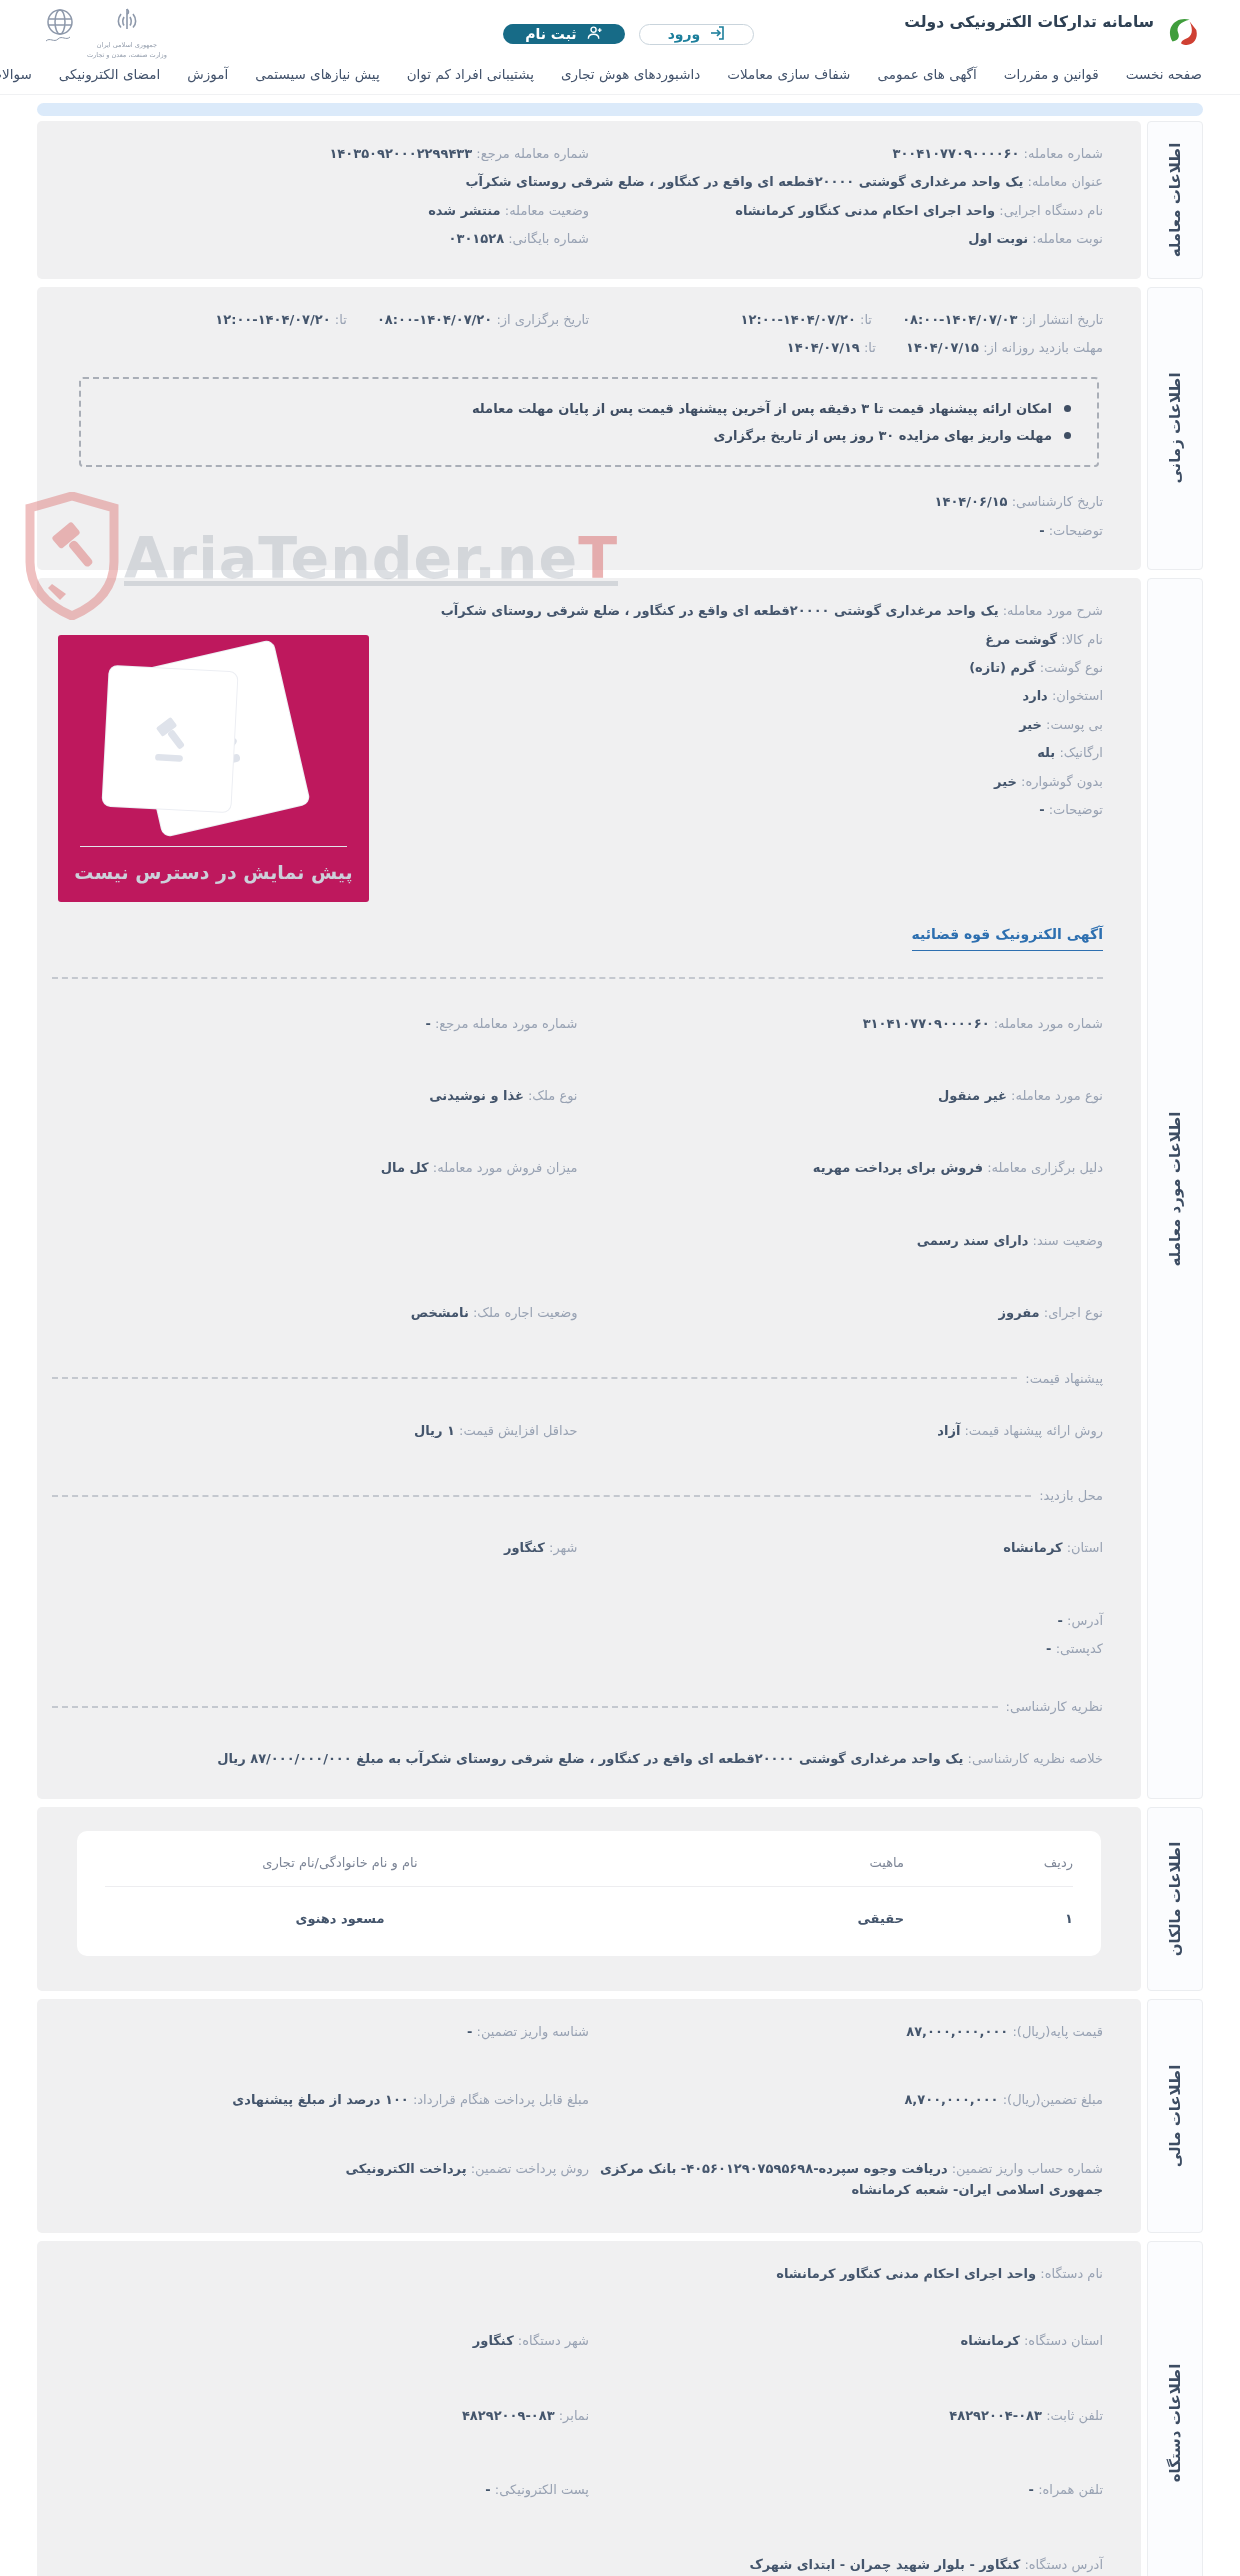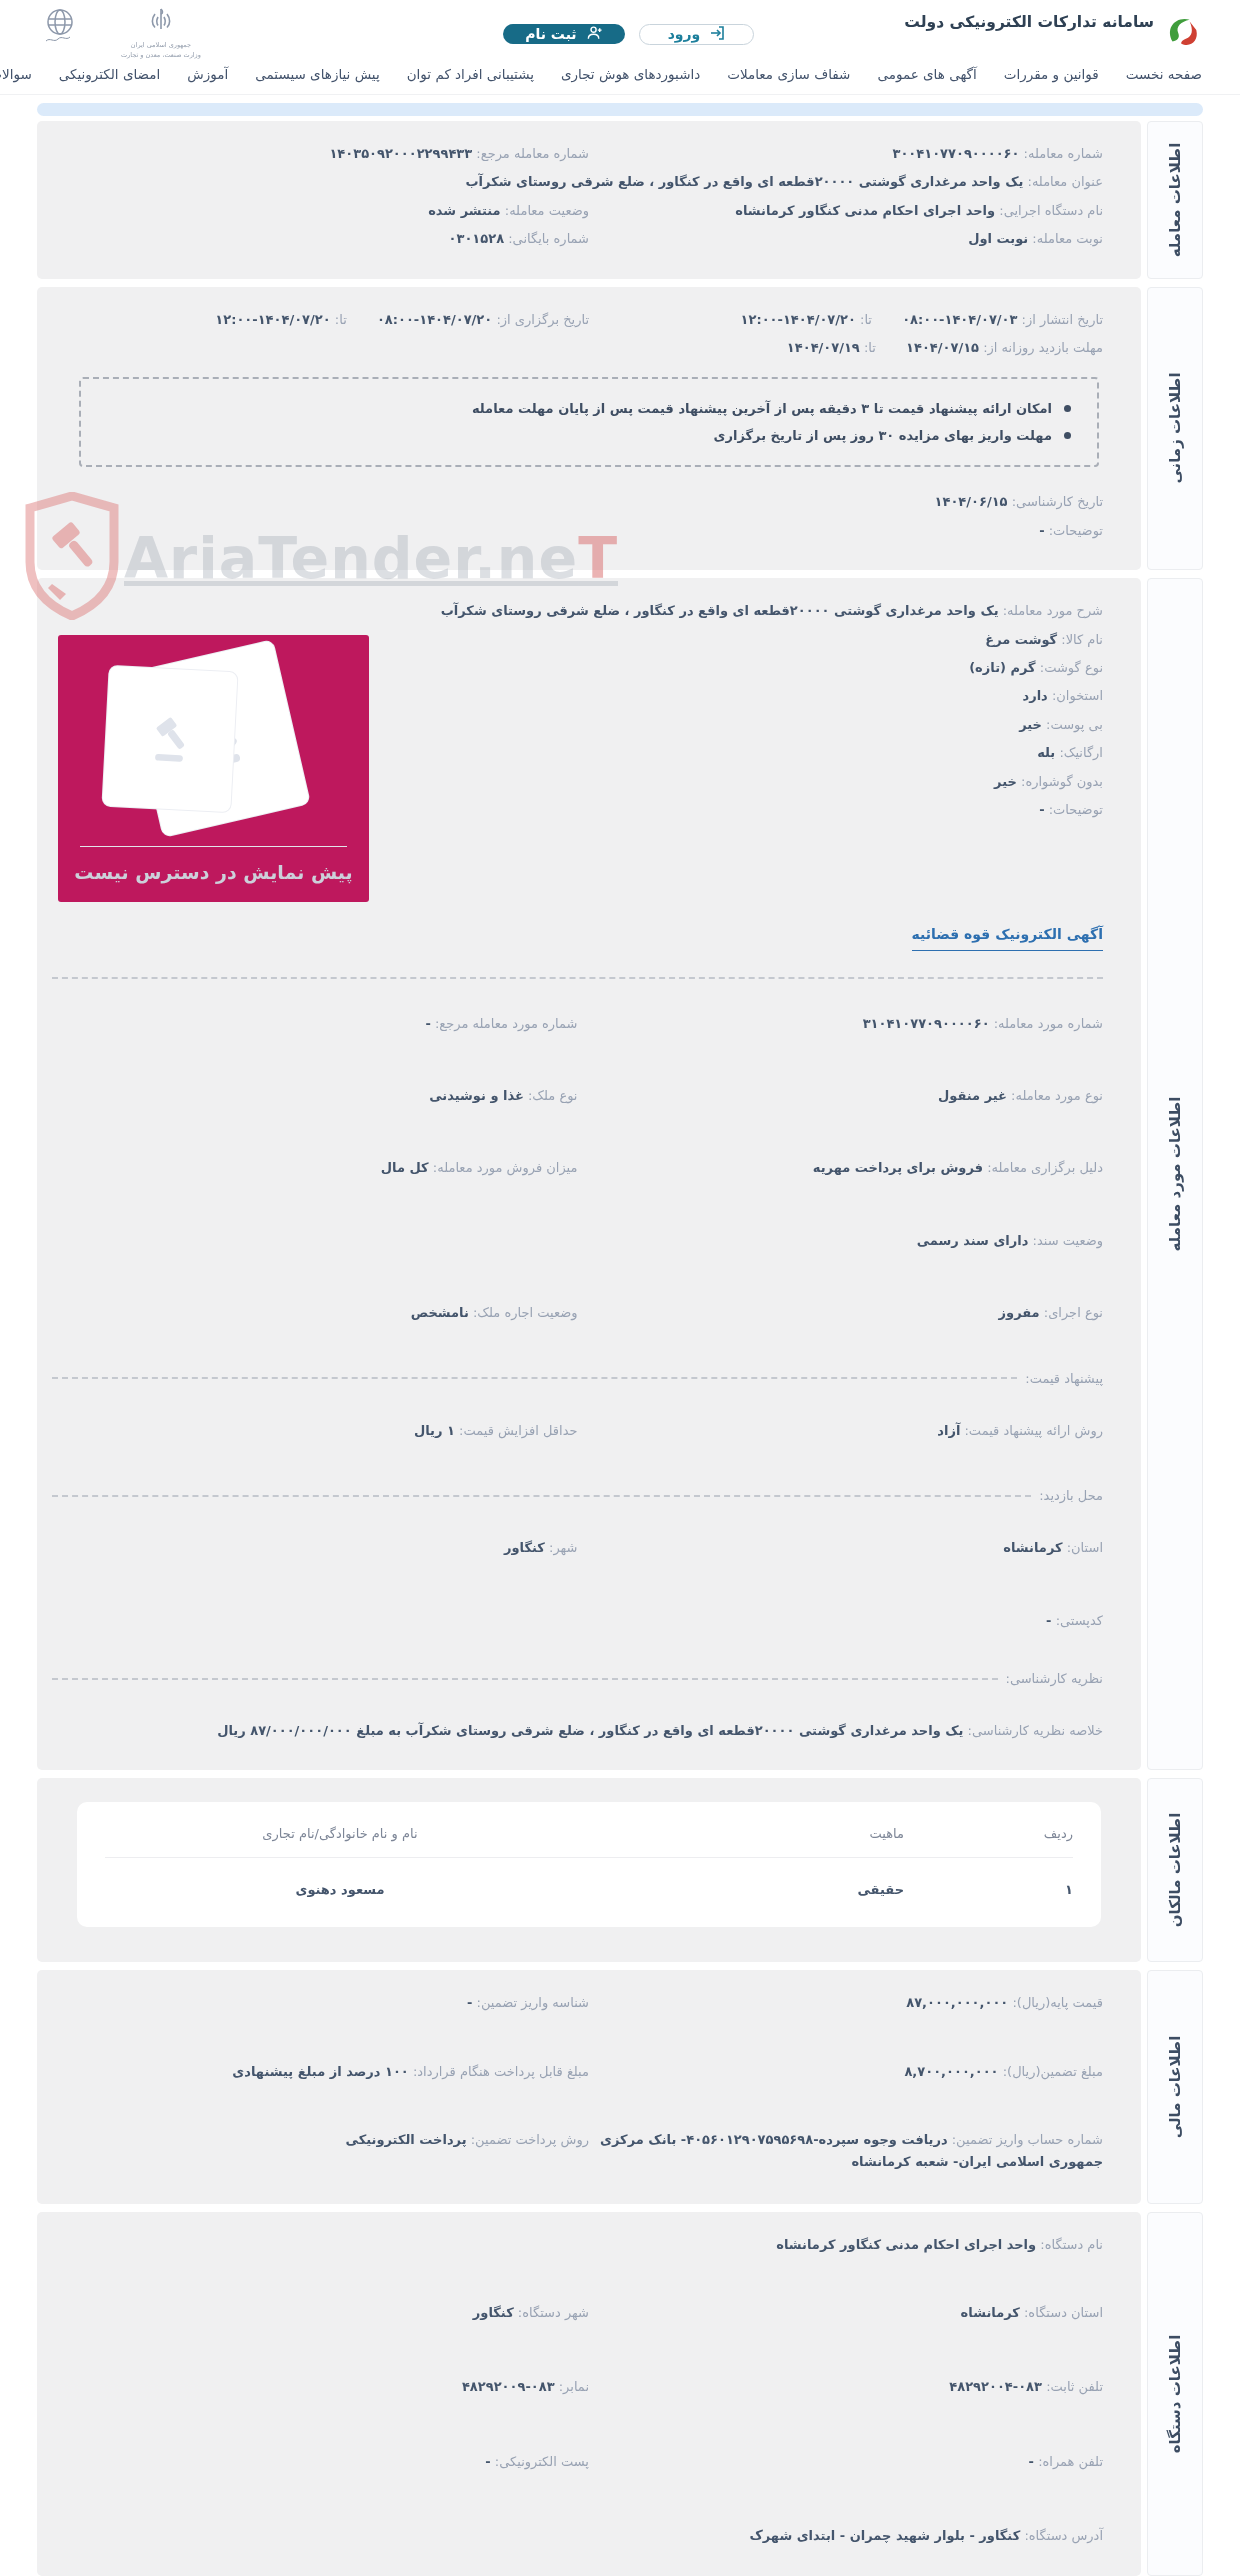--- a/index.html
+++ b/index.html
@@ -7,21 +7,21 @@
   .page { width:1240px; min-height:2576px; margin:0 auto; position:relative; background:#fff; overflow:hidden; }
 
   
   .hdr { display:flex; align-items:center; padding:10px 38px 4px; height:62px; }
   .brand { display:flex; align-items:flex-start; gap:10px; }
   .brand-title { font-size:15.5px; font-weight:700; color:#2f4154; }
   .btn-login { margin-right:150px; display:flex; align-items:center; gap:9px; background:#fff;
     border:1px solid #c9d4dc; color:#1d7f9c; border-radius:20px; padding:0 28px; font-size:14px; font-weight:600; cursor:pointer; font-family:inherit; }
   .btn-register { margin-right:14px; display:flex; align-items:center; gap:9px; background:#176b87; color:#fff;
     border:none; border-radius:20px; padding:1px 22px; font-size:14px; font-weight:700; cursor:pointer; font-family:inherit; }
-  .gov-logos { margin-right:auto; display:flex; align-items:flex-start; gap:39px; }
+  .gov-logos { margin-right:auto; display:flex; align-items:flex-start; gap:5px; }
   .logo-col { display:flex; flex-direction:column; align-items:center; }
   .logo-cap { font-size:6.5px; color:#939dac; line-height:1.5; text-align:center; }
 
   
   .nav { display:flex; align-items:center; gap:27px; padding:4px 38px 12px; font-size:13.5px; color:#42526b;
     border-bottom:1px solid #f0f1f3; }
   .nav-item { cursor:pointer; white-space:nowrap; }
 
   
   .content { padding:8px 37px 0; position:relative; }
@@ -367,20 +367,23 @@
             <span class="fill"></span>
         </div>
         <div class="r2 gap44">
           <div class="c f">
             <span class="lb">استان:</span> <span class="vl">کرمانشاه</span>
           </div>
           <div class="c f">
             <span class="lb">شهر:</span> <span class="vl">کنگاور</span>
           </div>
         </div>
+        <div class="f">
+          <span class="lb">آدرس:</span> <span class="vl">-</span>
+        </div>
         <div class="f gap30">
           <span class="lb">کدپستی:</span> <span class="vl">-</span>
         </div>
 
         <div class="dash-row">
           <span class="lb">نظریه کارشناسی:</span>
             <span class="fill"></span>
         </div>
         <div class="f">
           <span class="lb">خلاصه نظریه کارشناسی:</span> <span class="vl">یک واحد مرغداری گوشتی ۲۰۰۰۰قطعه ای واقع در کنگاور ، ضلع شرقی روستای شکرآب به مبلغ ۸۷/۰۰۰/۰۰۰/۰۰۰ ریال</span>

